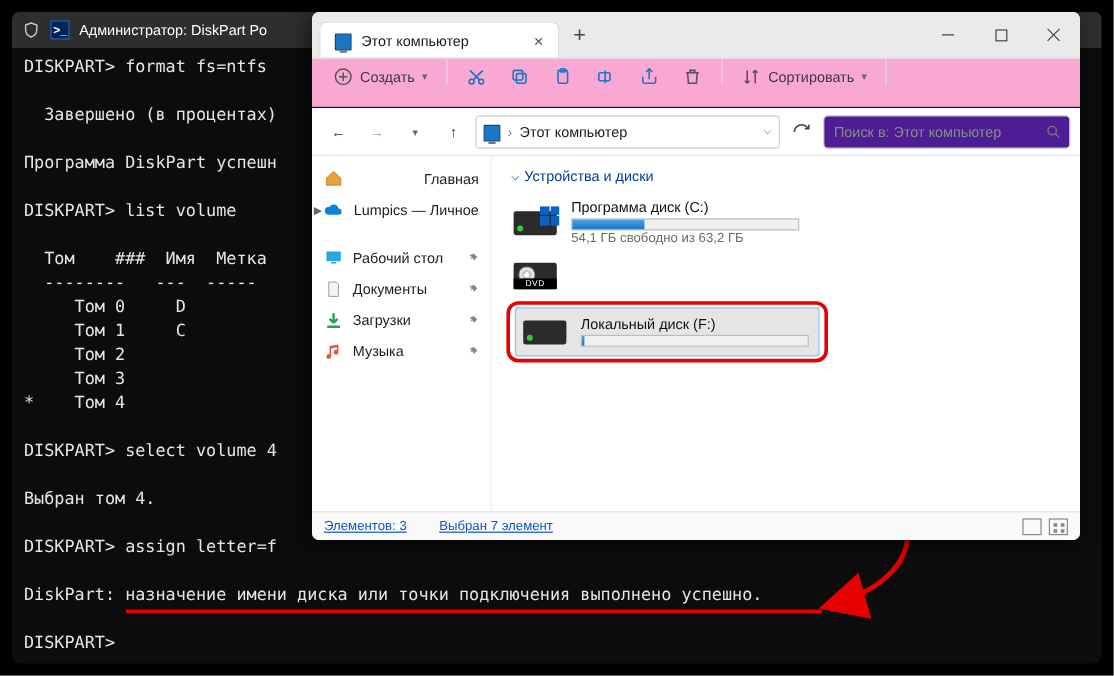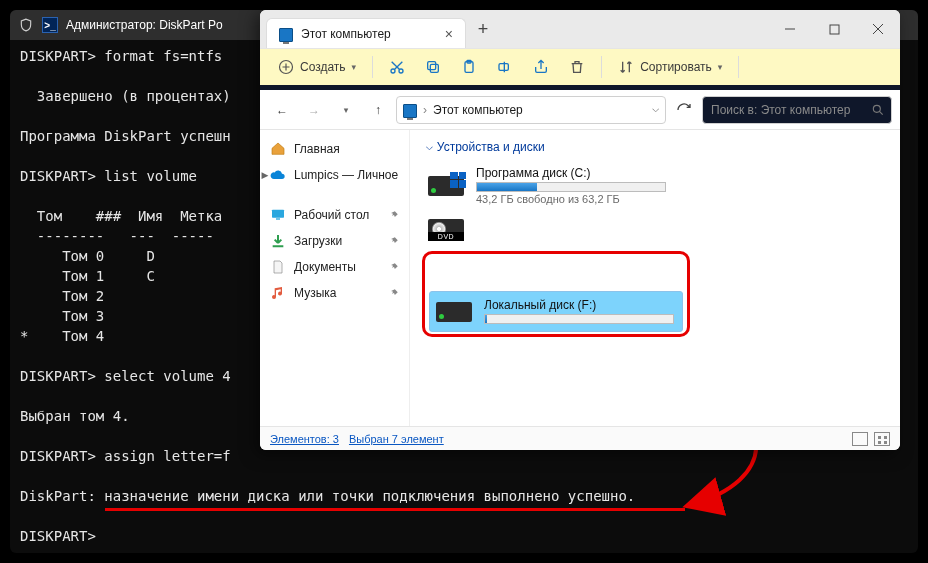--- a/index.html
+++ b/index.html
@@ -39,22 +39,22 @@
     min-width: 200px; border: 1px solid #ddd; border-bottom: none;
   }
   .ex-tab .pc-ic { width: 14px; height: 14px; }
   .ex-tab-close { margin-left: auto; font-size: 14px; color: #555; }
   .ex-newtab { width: 34px; text-align: center; font-size: 18px; color: #444; }
   .ex-win-controls { margin-left: auto; display: flex; }
   .ex-win-btn { width: 44px; height: 38px; display: flex; align-items: center; justify-content: center; color: #444; font-size: 12px; }
   .ex-win-btn svg { display: block; }
 
   .ex-toolbar {
-    height: 42px; background: #fef9c3; border-top: 1px solid #e5e5e5; border-bottom: 5px solid #0f172a;
-    display: flex; align-items: center; padding: 0 10px; gap: 4px;
+    height: 42px; background: #f9a8d4; border-top: 1px solid #e5e5e5; border-bottom: 1px solid #0f172a;
+    display: flex; padding: 0 10px; gap: 4px;
   }
   .tb-btn {
     height: 30px; padding: 0 8px; display: flex; align-items: center; gap: 6px;
     border-radius: 4px; color: #3a3a3a;
   }
   .tb-btn svg { display: block; }
   .tb-sep { width: 1px; height: 22px; background: #dcdcdc; margin: 0 4px; }
   .chev-down { font-size: 9px; color: #666; }
 
   .ex-navrow {
@@ -63,28 +63,28 @@
   }
   .nav-btn { width: 28px; height: 28px; display: flex; align-items: center; justify-content: center; color: #333; border-radius: 4px; }
   .breadcrumb {
     flex: 1; height: 28px; border: 1px solid #d0d0d0; border-radius: 4px;
     display: flex; align-items: center; padding: 0 6px; gap: 6px; background: #fff;
   }
   .breadcrumb .pc-ic { width: 14px; height: 14px; }
   .breadcrumb .bc-chev { margin-left: auto; font-size: 9px; color: #666; }
   .refresh-btn { width: 28px; height: 28px; display: flex; align-items: center; justify-content: center; }
   .searchbox {
-    width: 190px; height: 28px; border: 1px solid #d0d0d0; border-radius: 4px;
-    display: flex; align-items: center; padding: 0 22px 0 8px; color: #8a8a8a; position: relative; background: #0f172a;
+    width: 206px; height: 28px; border: 1px solid #d0d0d0; border-radius: 4px;
+    display: flex; align-items: center; padding: 0 22px 0 8px; color: #8a8a8a; position: relative; background: #4c1d95;
   }
   .searchbox .mag { position: absolute; right: 6px; }
 
   .ex-main { flex: 1; display: flex; min-height: 0; background: #fff; }
   .ex-sidebar { width: 150px; border-right: 1px solid #eee; padding: 6px 0; overflow: hidden; }
-  .side-item { display: flex; align-items: center; gap: 8px; height: 26px; padding: 0 10px; color: #222; position: relative; }
+  .side-item { display: flex; align-items: center; gap: 8px; height: 26px; padding: 0 10px; color: #222; position: relative; justify-content: space-between; }
   .side-item .exp { position: absolute; left: 0; font-size: 9px; color: #666; width: 10px; text-align: center; }
   .side-item .pin { margin-left: auto; width: 10px; height: 10px; }
   .side-icon { width: 16px; height: 16px; display: flex; align-items: center; justify-content: center; }
 
   .ex-content { flex: 1; padding: 6px 12px; overflow: hidden; position: relative; }
   .group-hdr { color: #003a9b; font-size: 12px; display: flex; align-items: center; gap: 4px; margin: 4px 0 6px 4px; }
   .group-hdr .chev { font-size: 9px; }
 
   .drive {
     display: flex; align-items: center; gap: 12px; padding: 6px 6px; border-radius: 4px;
@@ -111,25 +111,25 @@
   .drive-info { flex: 1; }
   .drive-name { font-size: 12px; color: #111; }
   .drive-bar { height: 10px; width: 190px; border: 1px solid #bcbcbc; background: #f0f0f0; margin: 2px 0 1px; position: relative; }
   .drive-bar .fill { position: absolute; inset: 0; background: linear-gradient(#4aa3e8, #1976c5); }
   .drive-sub { font-size: 11px; color: #6a6a6a; }
 
   .highlight-f {
     border: 3px solid #e60000; border-radius: 10px; padding: 2px 4px;
     position: relative;
   }
-  .highlight-f .drive { background: #7dd3fc; border: 1px solid #8cc3ea; border-radius: 3px; margin-top: 35px; }
+  .highlight-f .drive { background: #e5e5e5; border: 1px solid #8cc3ea; border-radius: 3px; }
   .highlight-f .drive-bar .fill { width: 1%; }
 
   .ex-status { height: 24px; border-top: 1px solid #e5e5e5; background: #fafafa;
-    display: flex; align-items: center; padding: 0 10px; gap: 10px; font-size: 11px; color: #555; }
+    display: flex; align-items: center; padding: 0 10px; gap: 27px; font-size: 11px; color: #555; }
   .ex-status a { color: #0a57c2; text-decoration: underline; }
   .view-icons { margin-left: auto; display: flex; gap: 6px; color: #555; }
   .view-icons span { width: 16px; height: 14px; border: 1px solid #888; display: inline-block; }
   .view-icons .grid { background: linear-gradient(#888,#888) 3px 3px/3px 3px no-repeat,
                                   linear-gradient(#888,#888) 9px 3px/3px 3px no-repeat,
                                   linear-gradient(#888,#888) 3px 8px/3px 3px no-repeat,
                                   linear-gradient(#888,#888) 9px 8px/3px 3px no-repeat; }
 
   
   .red-underline {
@@ -336,38 +336,38 @@
             </span>
           <span>Рабочий стол</span>
           <span class="pin">
               <svg width="10" height="10" viewBox="0 0 24 24" fill="#888">
                 <path d="M14 3 21 10 14 17 12 12 7 14 10 9 5 7 14 3z"></path>
               </svg>
             </span>
         </div>
         <div class="side-item">
           <span class="side-icon">
-              <svg width="16" height="16" viewBox="0 0 24 24" fill="none" stroke="#2e9e4f" stroke-width="3">
-                <path d="M12 3v12m0 0 5-5m-5 5-5-5M4 20h16"></path>
-              </svg>
-            </span>
-          <span>Загрузки</span>
+              <svg width="16" height="16" viewBox="0 0 24 24" fill="#f5f5f5" stroke="#888" stroke-width="1">
+                <path d="M6 3h9l3 3v15H6z"></path>
+              </svg>
+            </span>
+          <span>Документы</span>
           <span class="pin">
               <svg width="10" height="10" viewBox="0 0 24 24" fill="#888">
                 <path d="M14 3 21 10 14 17 12 12 7 14 10 9 5 7 14 3z"></path>
               </svg>
             </span>
         </div>
         <div class="side-item">
           <span class="side-icon">
-              <svg width="16" height="16" viewBox="0 0 24 24" fill="#f5f5f5" stroke="#888" stroke-width="1">
-                <path d="M6 3h9l3 3v15H6z"></path>
-              </svg>
-            </span>
-          <span>Документы</span>
+              <svg width="16" height="16" viewBox="0 0 24 24" fill="none" stroke="#2e9e4f" stroke-width="3">
+                <path d="M12 3v12m0 0 5-5m-5 5-5-5M4 20h16"></path>
+              </svg>
+            </span>
+          <span>Загрузки</span>
           <span class="pin">
               <svg width="10" height="10" viewBox="0 0 24 24" fill="#888">
                 <path d="M14 3 21 10 14 17 12 12 7 14 10 9 5 7 14 3z"></path>
               </svg>
             </span>
         </div>
         <div class="side-item">
           <span class="side-icon">
               <svg width="16" height="16" viewBox="0 0 24 24" fill="#e25b3e">
                 <path d="M9 18a3 3 0 1 1-2-2.8V5l11-2v10.2A3 3 0 1 1 16 10V6.5L9 8z"></path>
@@ -396,21 +396,21 @@
                 <span></span>
                 <span></span>
                 <span></span>
               </div>
           </div>
           <div class="drive-info">
             <div class="drive-name">Программа диск (C:)</div>
             <div class="drive-bar">
                 <div class="fill" style="width:32%;"></div>
               </div>
-            <div class="drive-sub">43,2 ГБ свободно из 63,2 ГБ</div>
+            <div class="drive-sub">54,1 ГБ свободно из 63,2 ГБ</div>
           </div>
         </div>
 
         <div class="drive">
           <div class="drive-icon">
             <div class="dvd">
                 <div class="dvd-label">DVD</div>
               </div>
           </div>
         </div>

